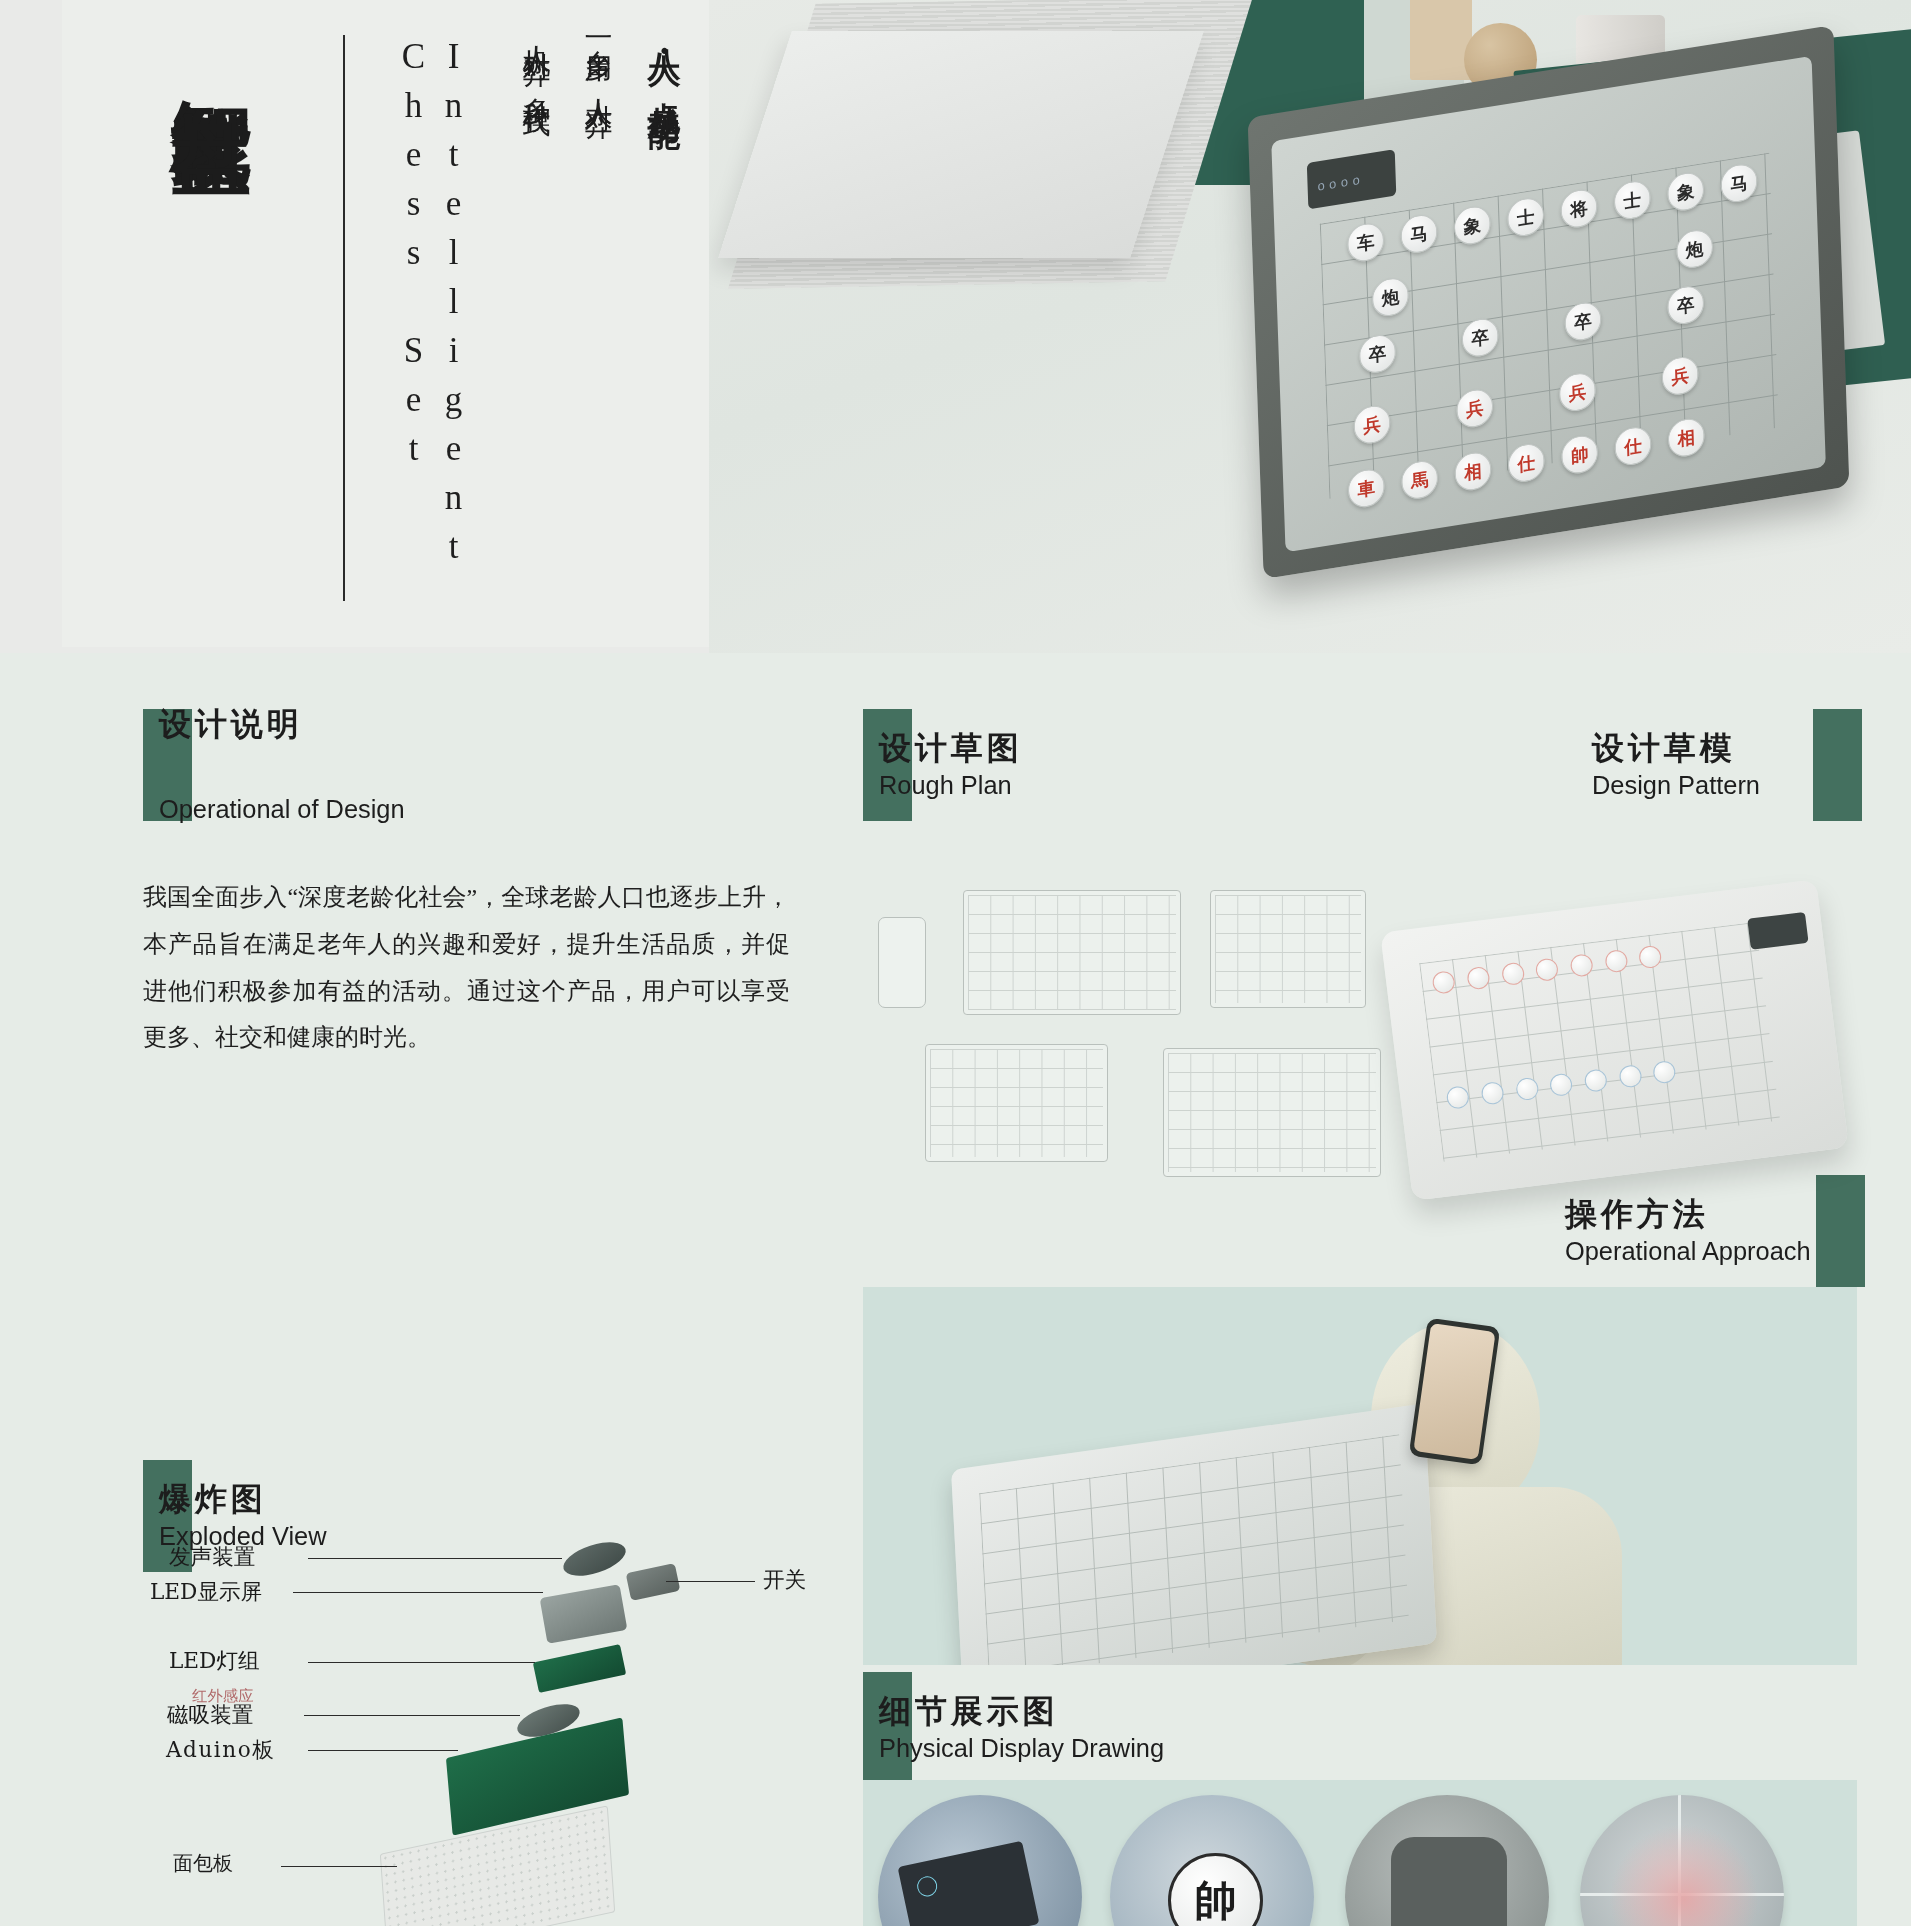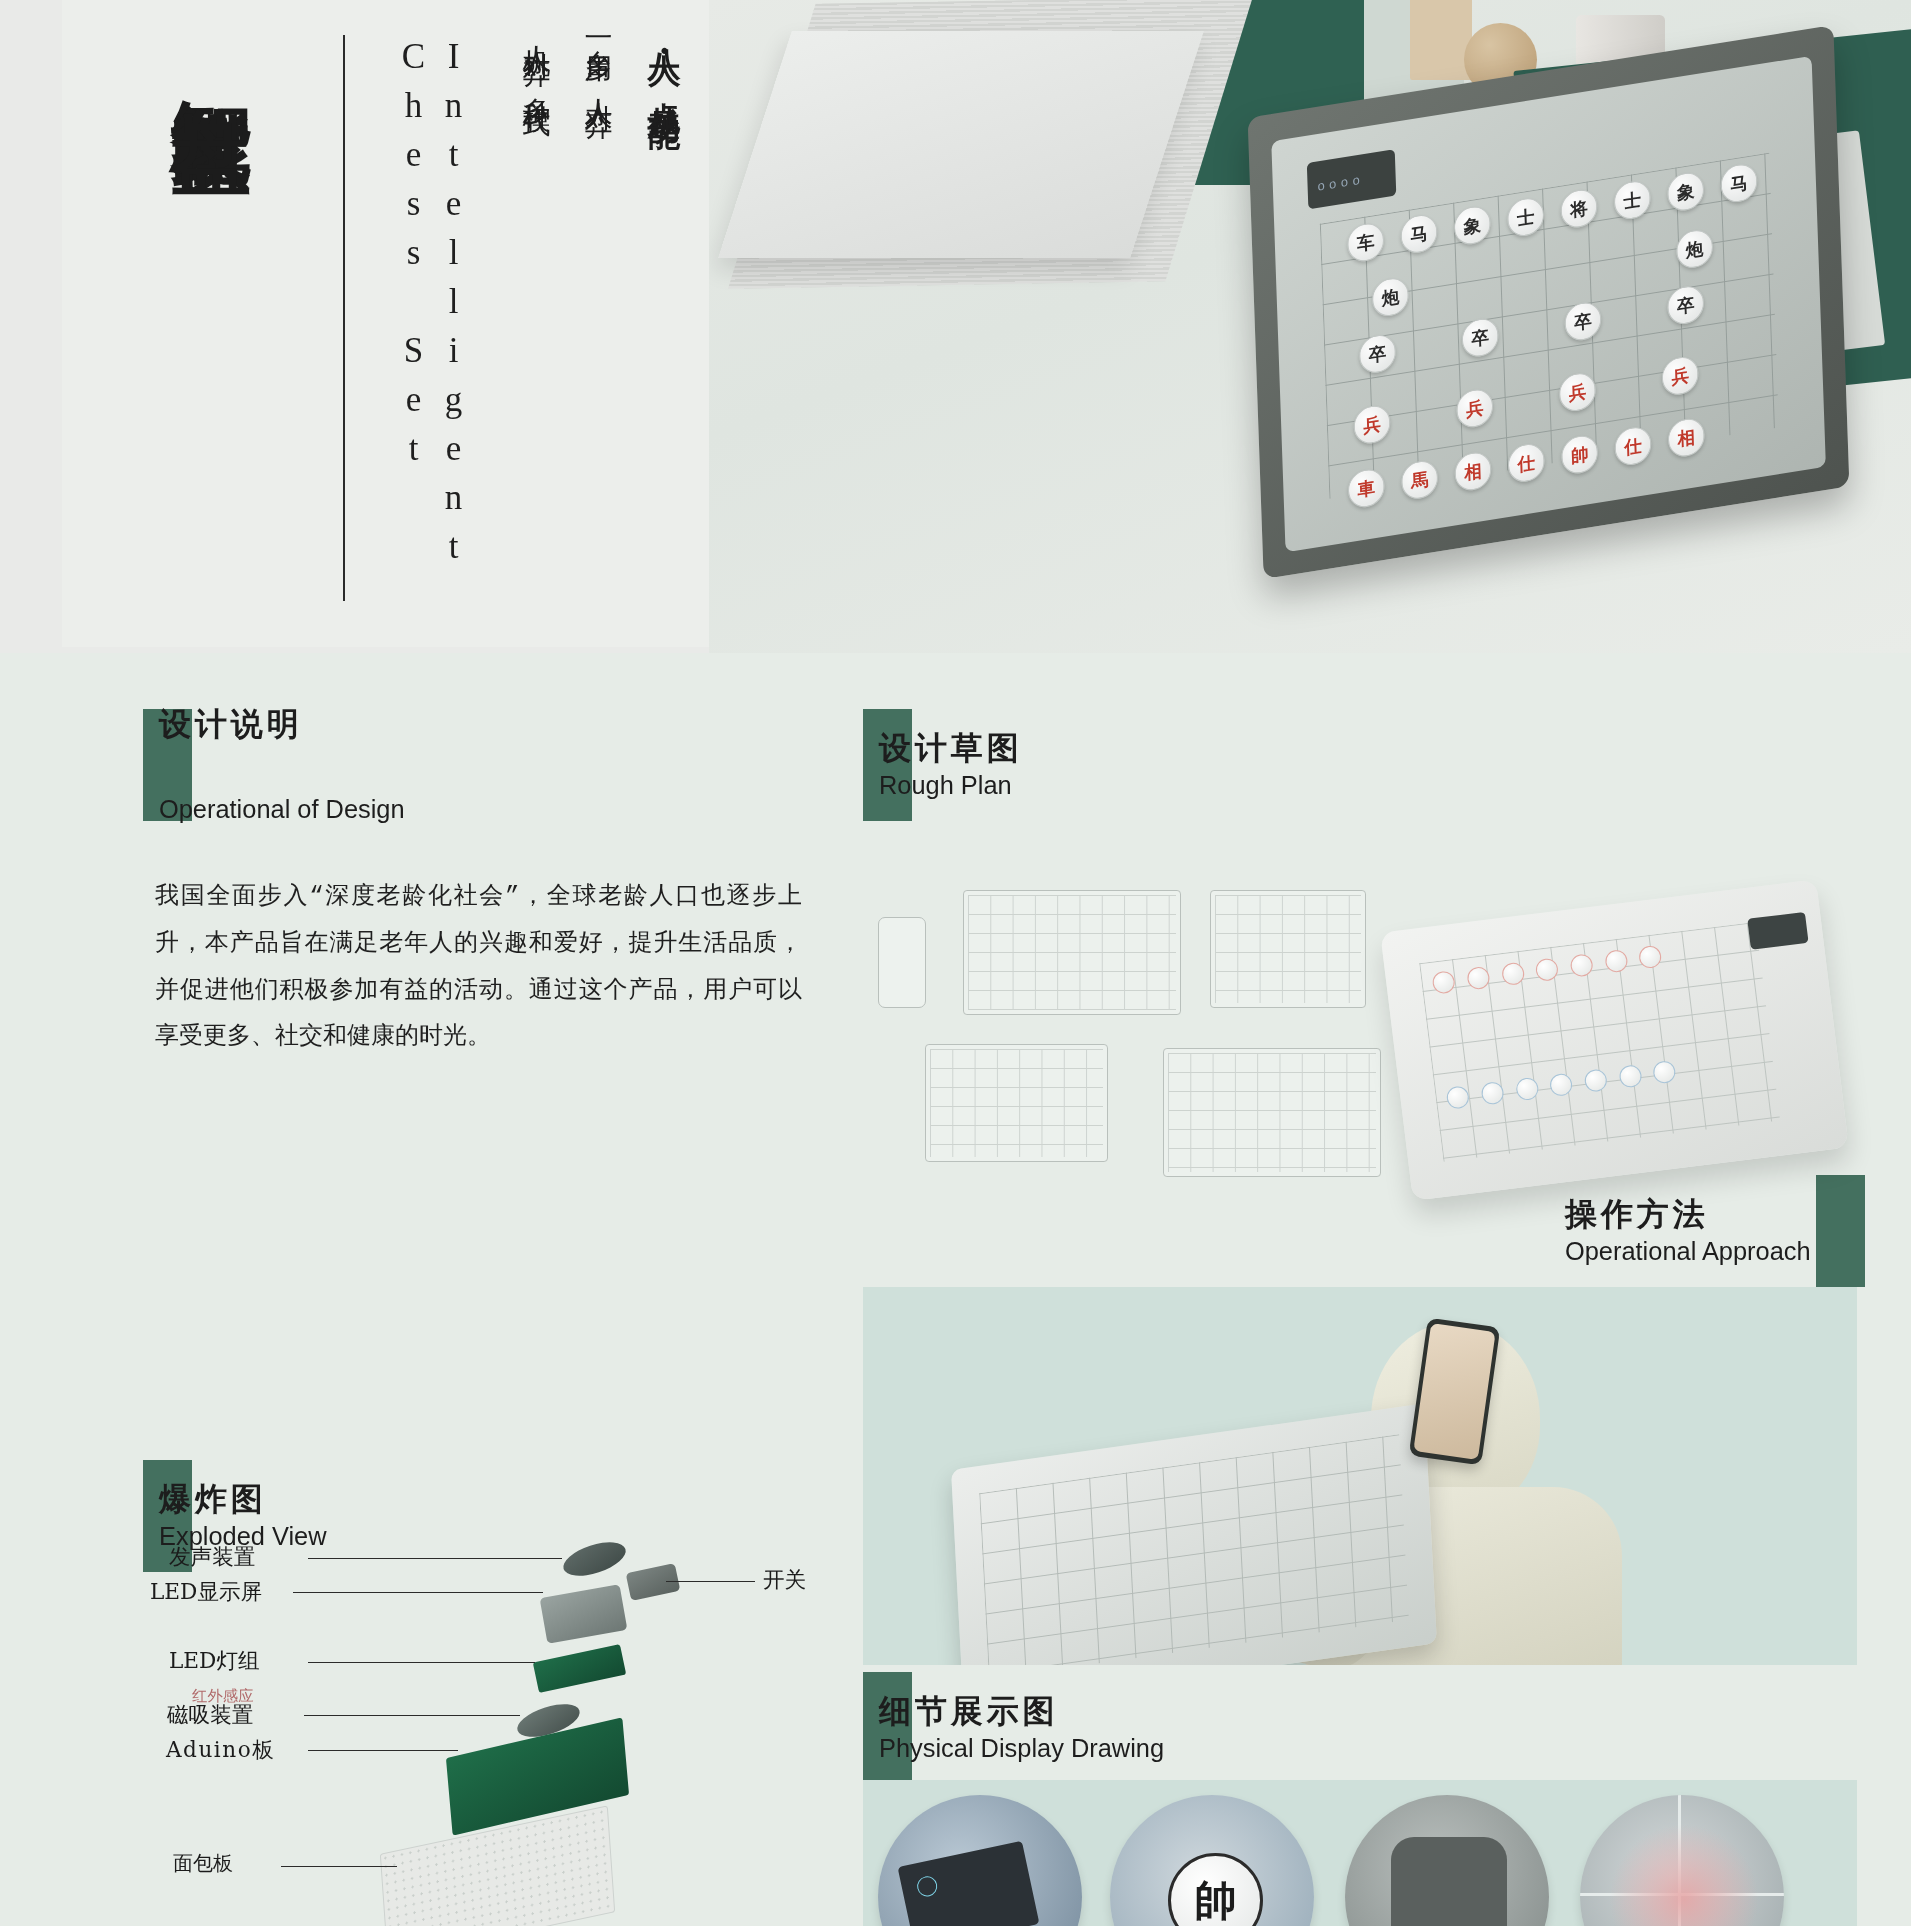--- a/index.html
+++ b/index.html
@@ -128,24 +128,23 @@
   .tag .tag-bg{
     position:absolute;left:0;top:0;width:49px;height:100%;
     background:#44705f;z-index:0;
   }
   .tag .cn{position:relative;z-index:1;font-family:"DejaVu Serif",serif;font-size:32px;letter-spacing:3.9px;font-weight:700;line-height:1.15;}
   .tag .en{position:relative;z-index:1;font-size:25.4px;letter-spacing:0px;line-height:1.2;margin-top:3.1px;color:#1d1d1d;}
 
   
   .desc{
     position:absolute;left:143px;top:874px;width:647px;
-    font-family:Liberation Mono, monospace;
+    font-family:Liberation Serif, serif;
     font-size:24px;line-height:1.95;color:#1f1f1f;
     text-align:justify;
-    margin-left:12px;
   }
   .desc p{margin:0 0 13px 0;text-indent:0;}
 
   
   .sketchbox{
     position:absolute;left:863px;top:867px;width:724px;height:347px;
   }
   .sk{
     position:absolute;border:1.2px solid #b9c0bc;border-radius:3.9px;
     background:rgba(255,255,255,.25);
@@ -328,20 +327,25 @@
     <div class="cn">设计说明</div>
     <div class="en">Operational of Design</div>
   </div>
 
   <div class="tag" style="left:863px;top:709px;width:270px;height:112px;">
     <div class="tag-bg"></div>
     <div class="cn">设计草图</div>
     <div class="en">Rough Plan</div>
   </div>
 
+  <div class="tag" style="left:1576px;top:709px;width:270px;height:112px;">
+    <div class="tag-bg" style="left:auto;right:0;"></div>
+    <div class="cn">设计草模</div>
+    <div class="en">Design Pattern</div>
+  </div>
 
   <div class="tag" style="left:1549px;top:1175px;width:300px;height:112px;">
     <div class="tag-bg" style="left:auto;right:0;"></div>
     <div class="cn">操作方法</div>
     <div class="en">Operational Approach</div>
   </div>
 
   <div class="tag" style="left:143px;top:1460px;width:270px;height:112px;justify-content:center;">
     <div class="tag-bg"></div>
     <div class="cn">爆炸图</div>

